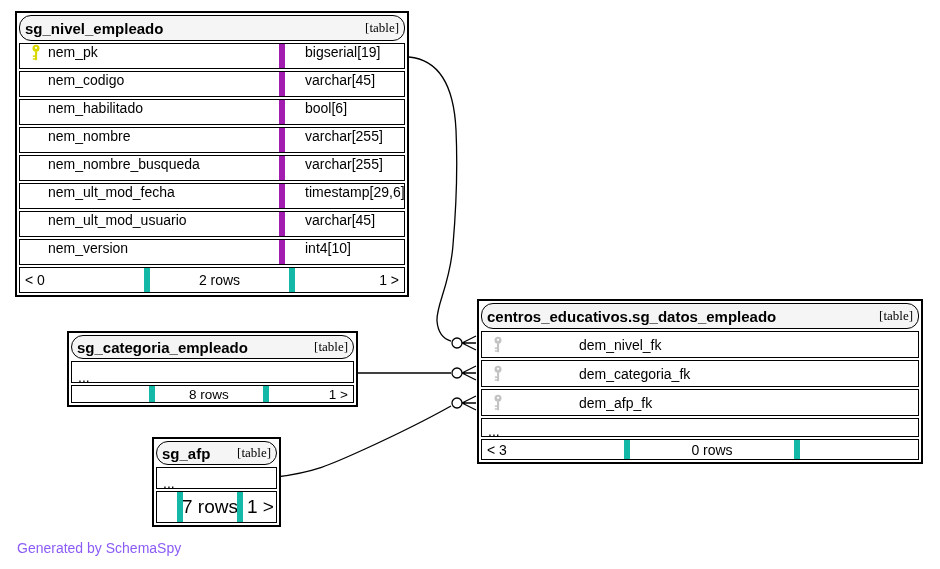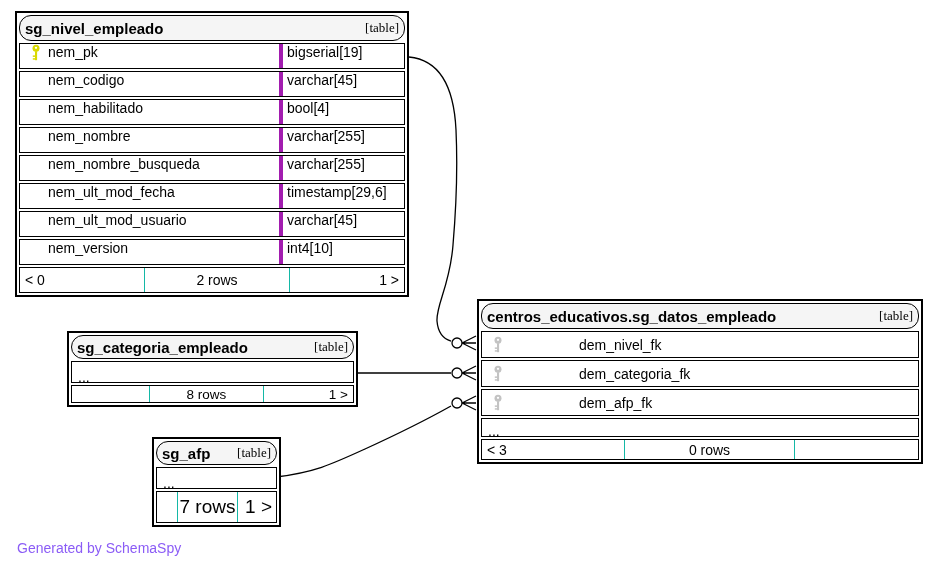--- a/index.html
+++ b/index.html
@@ -14,23 +14,23 @@
   }
   .tr{
     display:flex;align-items:center;border:1px solid #000;background:#fff;
     box-sizing:border-box;font-size:14px;white-space:nowrap;
   }
   .hdr{background:#f5f5f5;justify-content:space-between;padding:0 5px;border-radius:12px;}
   .ttl{font-weight:bold;font-size:15px;}
   .badge{font-size:13px;font-weight:normal;padding-left:10px;font-family:Liberation Serif, serif;}
   .cell{display:flex;height:100%;box-sizing:border-box;overflow:hidden;}
   .namecell{padding-left:4px;}
-  .typecell{border-left:4px solid #a21caf;padding-left:4px;flex:1;}
+  .typecell{border-left:6px solid #a21caf;padding-left:20px;flex:1;}
   .keyslot{display:inline-flex;width:24px;justify-content:center;flex:none;}
-  .fsep{border-left:1px solid #14b8a6;}
+  .fsep{border-left:6px solid #14b8a6;}
   .fcell{display:flex;align-items:center;height:100%;box-sizing:border-box;padding:0 5px;}
   .fcenter{justify-content:center;}
   .fright{justify-content:flex-end;}
   .ellipsis{padding-left:6px;font-size:14px;align-items:flex-end;}
   .ellipsis span{line-height:10px;}
   
   #t-nivel{left:15px;top:11px;width:394px;}
   #t-nivel .tr{height:26px;flex:none;}
   #t-nivel .namecell{width:259px;flex:none;}
   #t-nivel .f1{width:124px;flex:none;}
@@ -114,21 +114,21 @@
           <span class="keyslot"></span>
           <span>nem_codigo</span>
         </div>
       <div class="cell typecell">varchar[45]</div>
     </div>
     <div class="tr">
       <div class="cell namecell">
           <span class="keyslot"></span>
           <span>nem_habilitado</span>
         </div>
-      <div class="cell typecell">bool[4]</div>
+      <div class="cell typecell">bool[6]</div>
     </div>
     <div class="tr">
       <div class="cell namecell">
           <span class="keyslot"></span>
           <span>nem_nombre</span>
         </div>
       <div class="cell typecell">varchar[255]</div>
     </div>
     <div class="tr">
       <div class="cell namecell">

